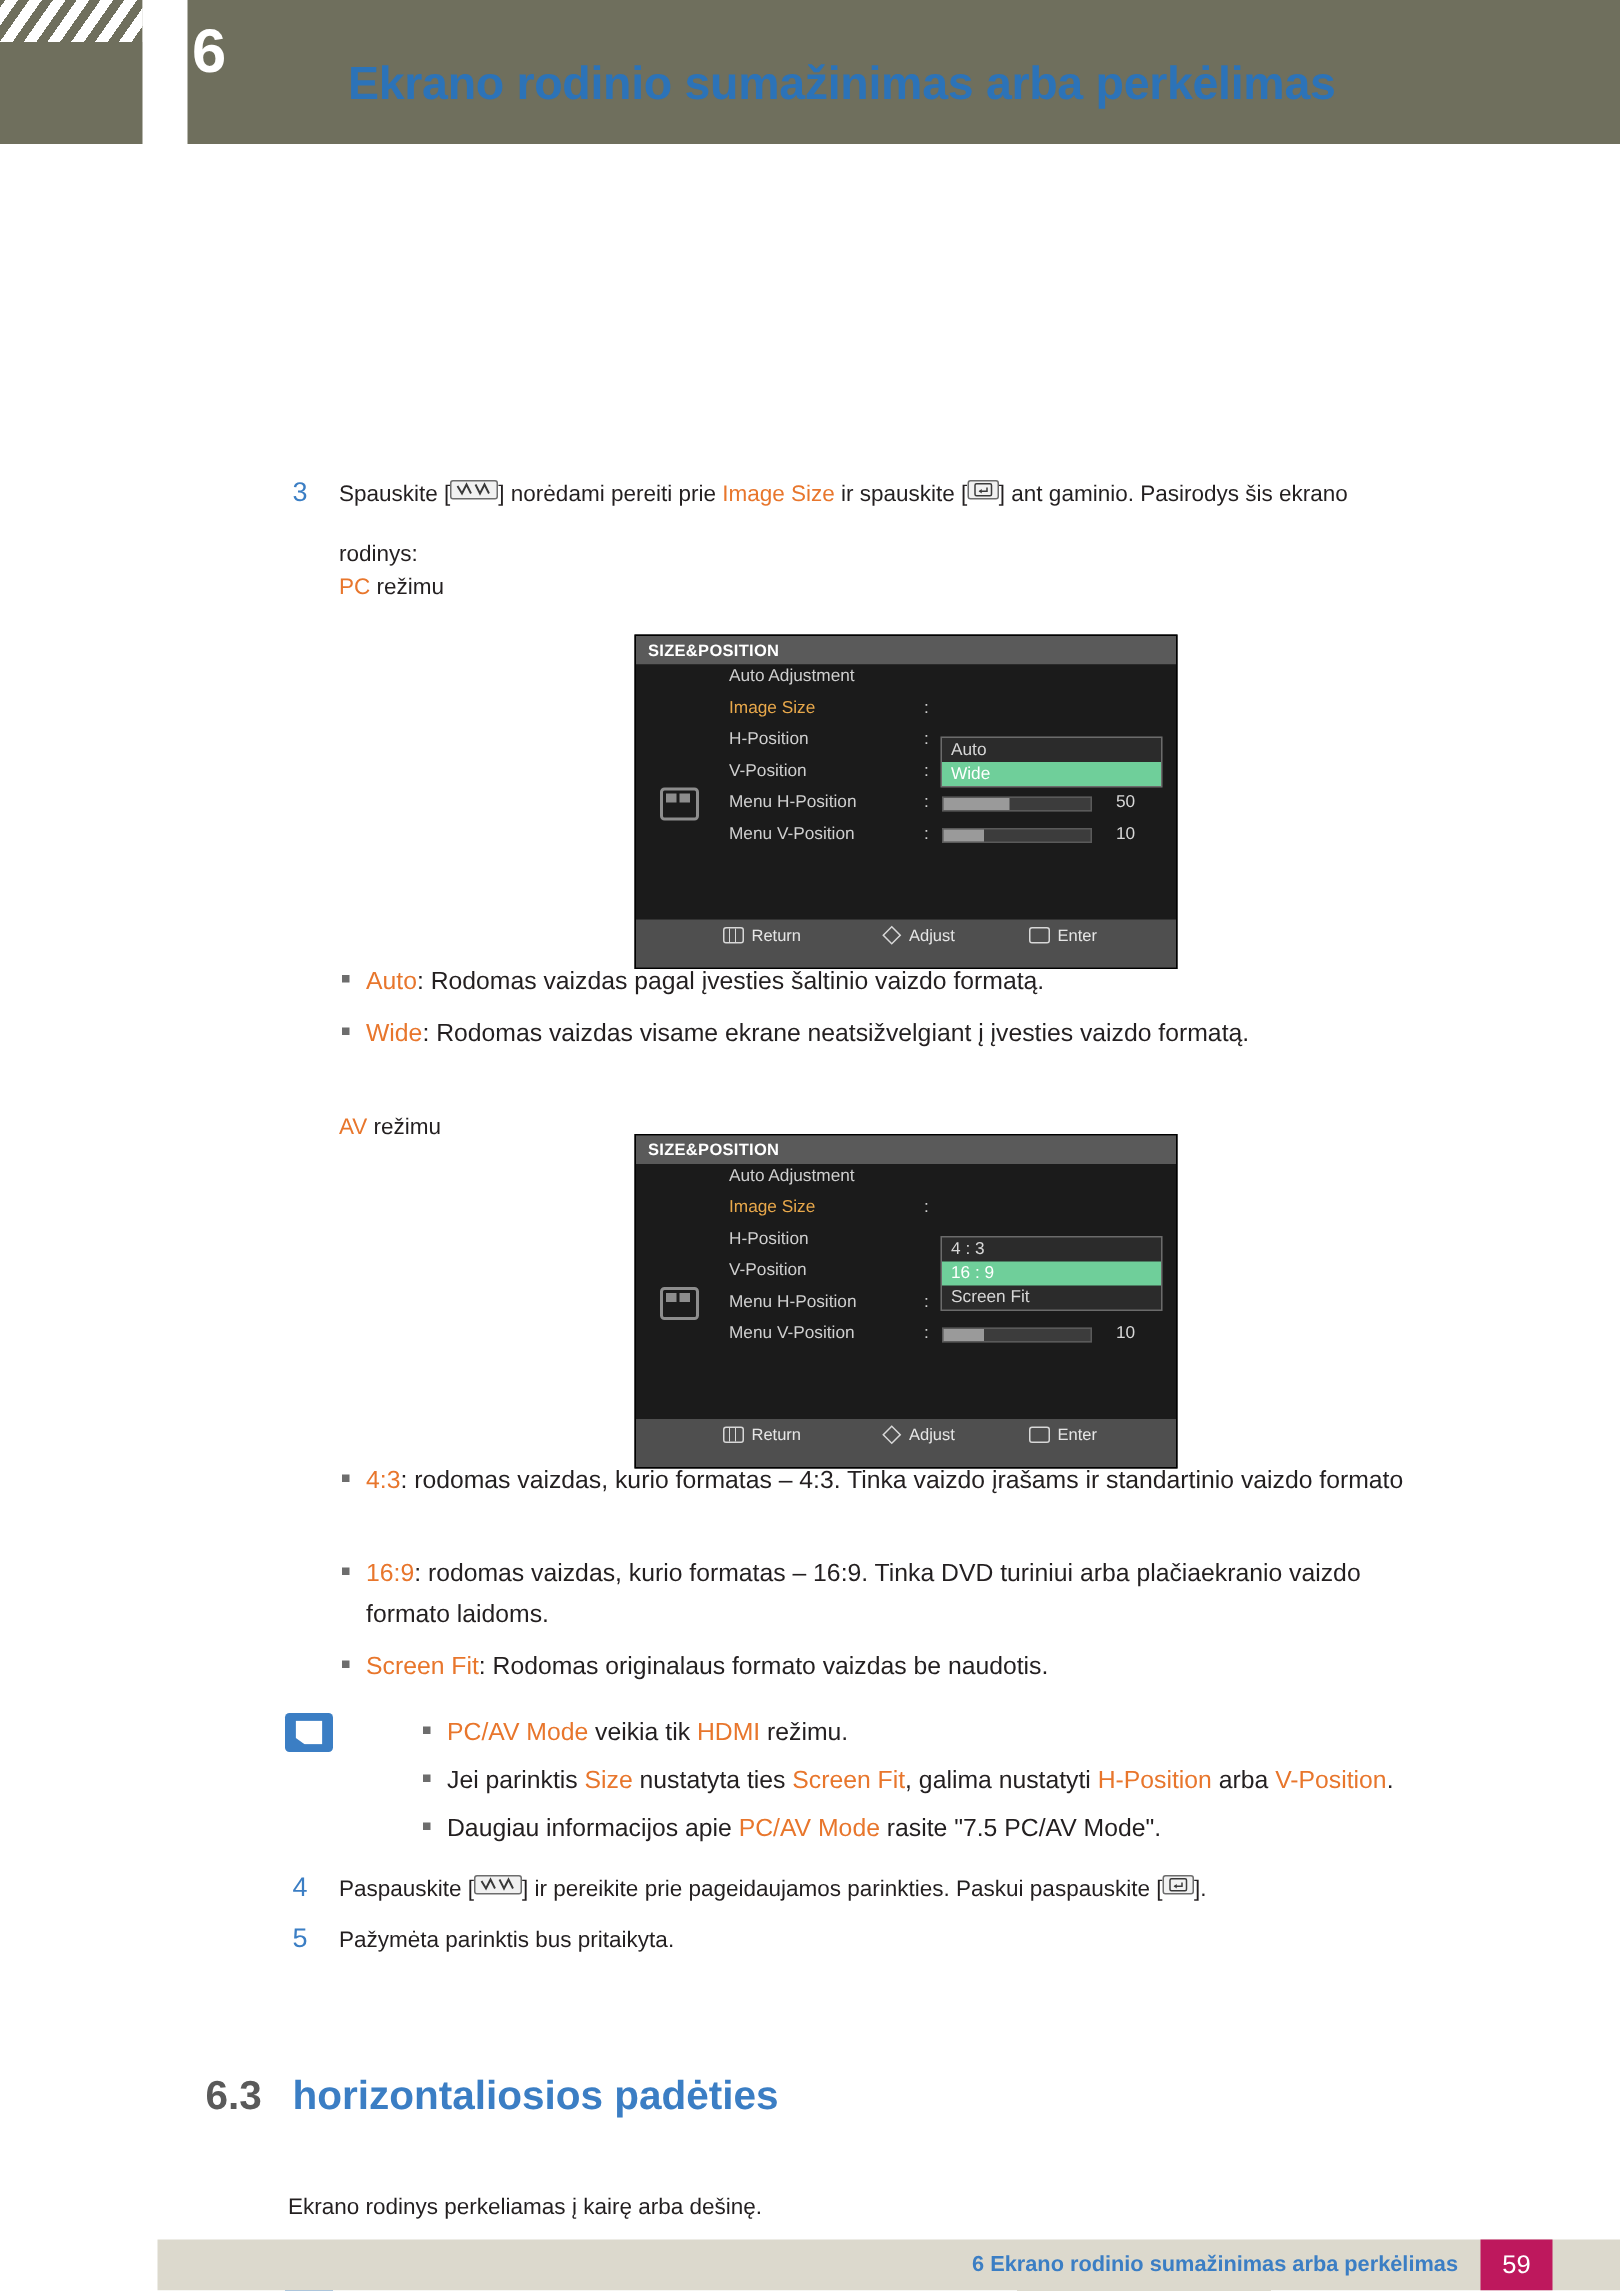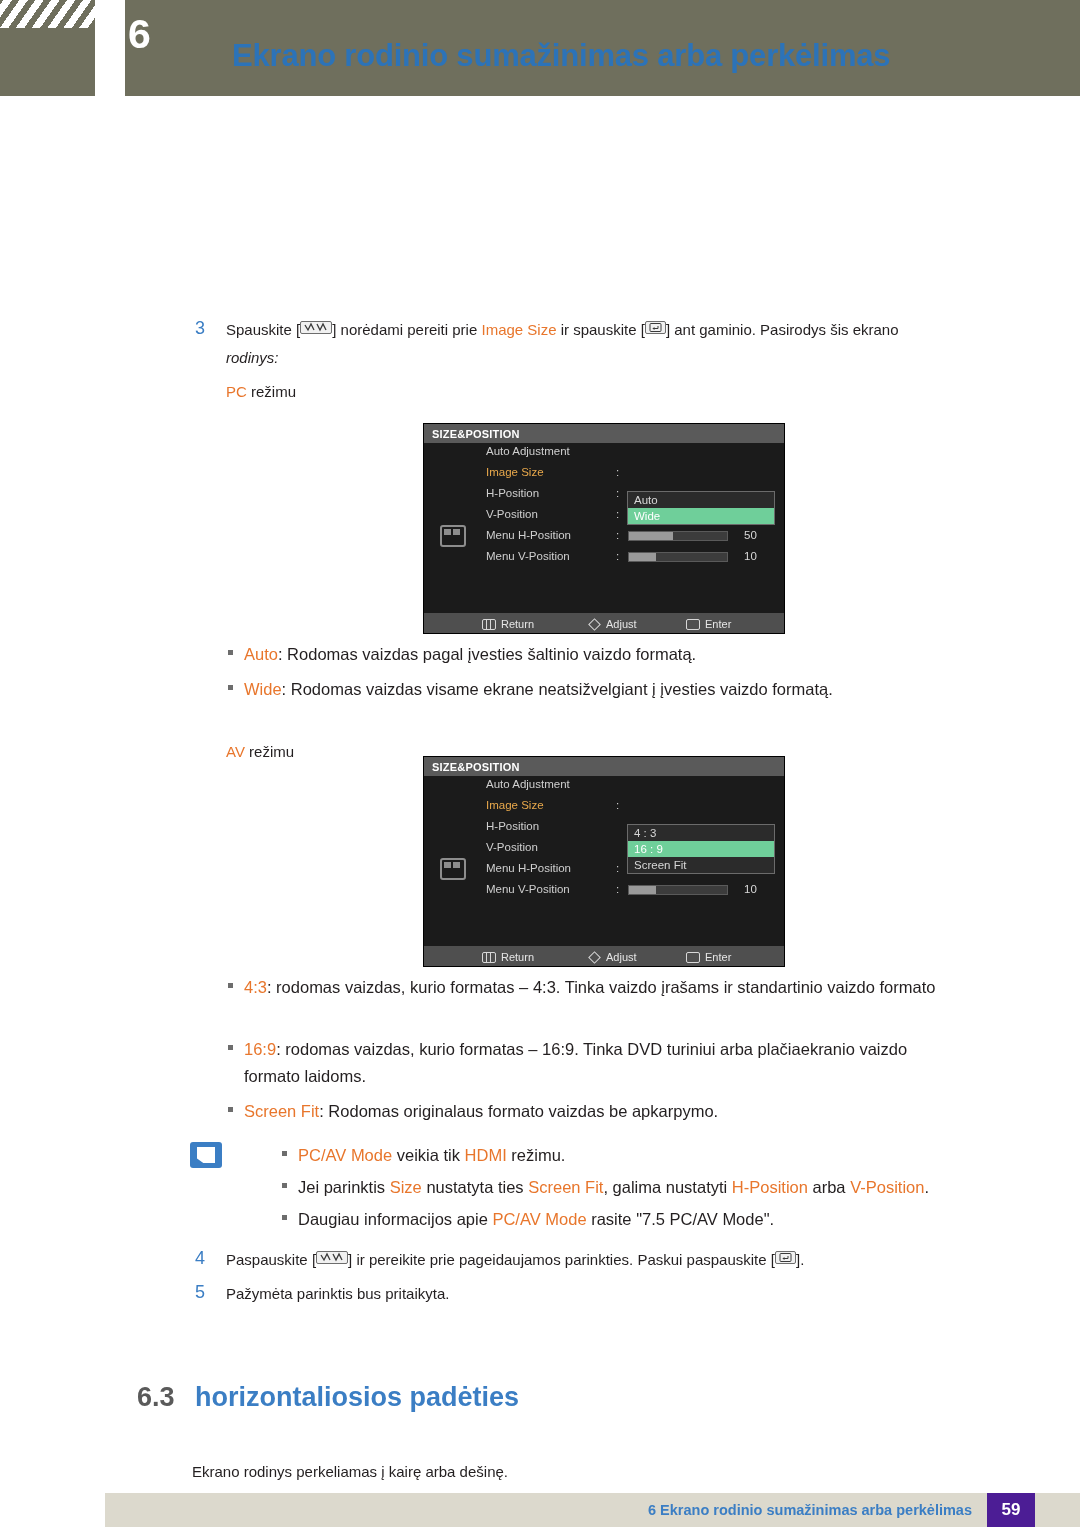--- a/index.html
+++ b/index.html
@@ -141,21 +141,21 @@
     height: 16px;
     line-height: 13px;
   }
   .osd .popup .opt.hl {
     background: #6fcf9a;
     color: #ffffff;
   }
 
   .osd .osd-foot {
     position: relative;
-    height: 20px;
+    height: 32px;
     background: #4f4f4f;
     color: #e6e6e6;
     font-size: 11px;
   }
   .osd .osd-foot .fi { position:absolute; top:5px; }
   .osd .osd-foot .gl {
     display:inline-block; width:14px; height:11px;
     border:1px solid #d8d8d8; border-radius:2px;
     vertical-align:-2px; margin-right:5px;
     background:
@@ -217,22 +217,22 @@
   .footer .bar {
     position: absolute; left: 105px; right: 0; bottom: 0;
     height: 34px; background: #dcd9cd;
   }
   .footer .ftxt {
     position: absolute; right: 108px; bottom: 9px;
     font-size: 14.5px; font-weight: bold; color: #3b7ec4;
   }
   .footer .pgbox {
     position: absolute; right: 45px; bottom: 0;
-    width: 48px; height: 34px; background: #4c1d95;
-    color: #ffffff; font-size: 17px; font-weight: bold;
+    width: 48px; height: 34px; background: #be185d;
+    color: #ffffff; font-size: 17px; font-weight: normal;
     text-align: center; line-height: 34px;
   }
 </style>
 </head>
 <body>
 
 <div class="header">
   <div class="hatch"></div>
   <div class="white-col"></div>
   <div class="chapnum">6</div>
@@ -244,21 +244,21 @@
   <div class="stepnum" style="left:195px; top:222px;">3</div>
   <div class="step" style="left:226px; top:220px; width:790px;">
     <span>Spauskite [</span><span class="keybox"><svg width="24" height="11" viewBox="0 0 24 11">
           <path d="M1 3 L4 8 L7 2 L10 8" stroke="#3a3a3a" stroke-width="1.3" fill="none"></path>
           <path d="M13 2 L16 8 L19 2 L22 8" stroke="#3a3a3a" stroke-width="1.3" fill="none"></path>
         </svg></span><span>] norėdami pereiti prie </span><span class="kw-orange">Image Size</span><span> ir spauskite [</span><span class="keybox"><svg width="13" height="11" viewBox="0 0 13 11">
           <rect x="1" y="1.5" width="11" height="8" rx="1" stroke="#3a3a3a" fill="none" stroke-width="1"></rect>
           <path d="M9 4 L9 6.5 L4 6.5" stroke="#3a3a3a" fill="none" stroke-width="1"></path>
           <path d="M5.5 5 L3.4 6.5 L5.5 8 Z" fill="#3a3a3a"></path>
         </svg></span><span>] ant gaminio. Pasirodys šis ekrano</span>
-    <div style="margin-top:0px;font-style:italic;">rodinys:</div>
+    <div style="margin-top:12px;">rodinys:</div>
   </div>
 
   <div class="step" style="left:226px; top:282px;">
     <span class="kw-orange">PC</span><span> režimu</span>
   </div>
 
   <div class="osd" style="left:423px; top:327px;">
     <div class="osd-title">SIZE&amp;POSITION</div>
     <div class="osd-body">
       <div class="osd-icon"></div>
@@ -378,21 +378,21 @@
     </span>
   </div>
   <div class="bullet" style="left:228px; top:940px; width:790px;">
     <span class="dot"></span>
     <span class="txt"><span class="kw-orange">16:9</span><span>: rodomas vaizdas, kurio formatas – 16:9. Tinka DVD turiniui arba plačiaekranio vaizdo</span>
       <div>formato laidoms.</div>
     </span>
   </div>
   <div class="bullet" style="left:228px; top:1002px; width:790px;">
     <span class="dot"></span>
-    <span class="txt"><span class="kw-orange">Screen Fit</span><span>: Rodomas originalaus formato vaizdas be apkarpymo.</span></span>
+    <span class="txt"><span class="kw-orange">Screen Fit</span><span>: Rodomas originalaus formato vaizdas be naudotis.</span></span>
   </div>
 
   <div class="noteicon" style="left:190px; top:1046px;"></div>
 
   <div class="bullet" style="left:282px; top:1046px; width:740px;">
     <span class="dot"></span>
     <span class="txt"><span class="kw-orange">PC/AV Mode</span><span> veikia tik </span><span class="kw-orange">HDMI</span><span> režimu.</span></span>
   </div>
 
   <div class="bullet" style="left:282px; top:1078px; width:760px;">

